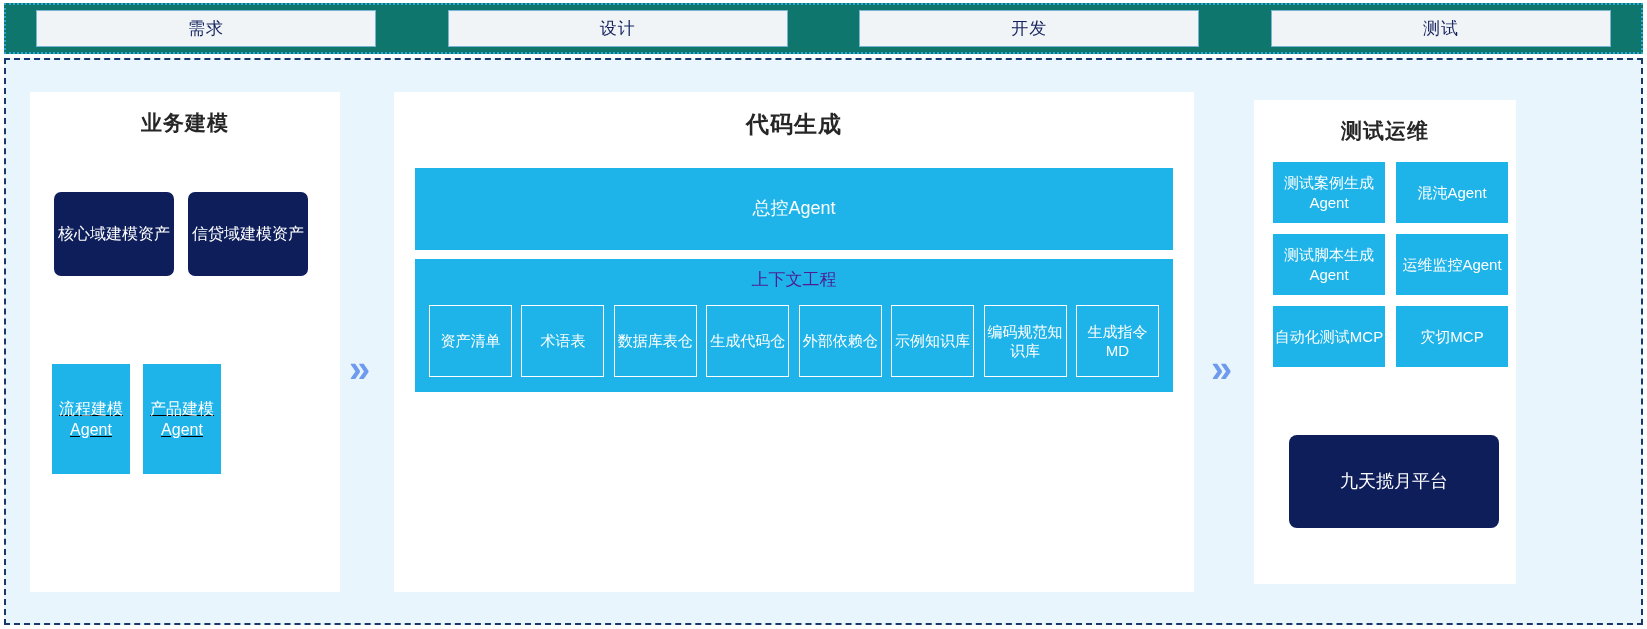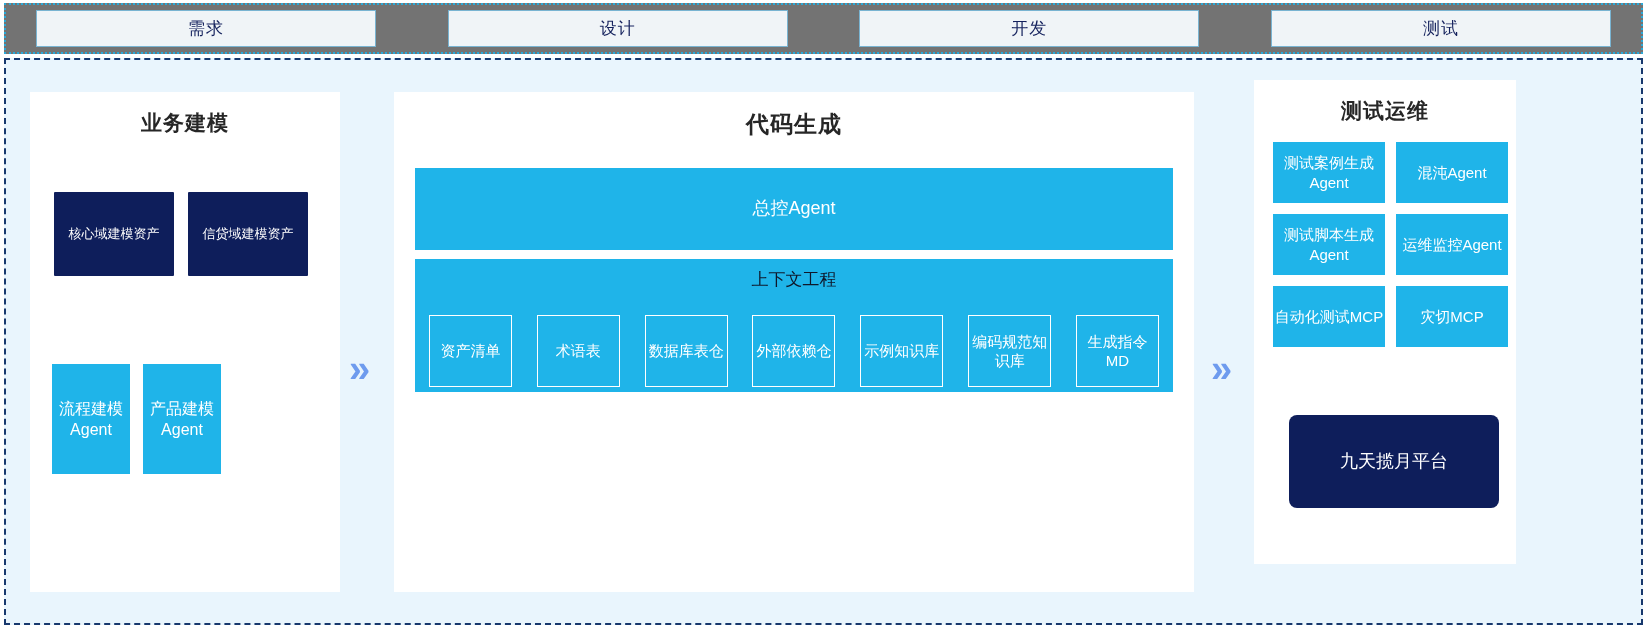--- a/index.html
+++ b/index.html
@@ -25,21 +25,21 @@
     left: 4px;
     top: 3px;
     width: 1639px;
     height: 51px;
     box-sizing: border-box;
     border: 2px dotted #2aa9d8;
     display: flex;
     align-items: center;
     justify-content: space-between;
     padding: 0 30px;
-    background: #737373;
+    background: #0f766e;
   }
   .phase-box {
     width: 340px;
     height: 37px;
     box-sizing: border-box;
     background: #f0f4f7;
     border: 1px solid #79b4d2;
     color: #13205c;
     font-size: 17px;
     display: flex;
@@ -69,36 +69,36 @@
   .panel-title {
     text-align: center;
     color: #262626;
     font-size: 21px;
     font-weight: bold;
     letter-spacing: 1px;
   }
 
   #panel-left  { left: 24px;   top: 32px; width: 310px;  height: 500px; }
   #panel-mid   { left: 388px;  top: 32px; width: 800px;  height: 500px; }
-  #panel-right { left: 1248px; top: 20px; width: 262px;  height: 484px; }
+  #panel-right { left: 1248px; top: 40px; width: 262px;  height: 484px; }
 
   #panel-left .panel-title,
   #panel-right .panel-title { margin-top: 17px; }
   #panel-mid .panel-title   { margin-top: 17px; font-size: 23px; }
 
   
   .navy-tile {
     background: #0e1e5b;
     color: #ffffff;
-    border-radius: 1px;
+    border-radius: 7px;
     display: flex;
     align-items: center;
     justify-content: center;
     text-align: center;
-    font-size: 13px;
+    font-size: 16px;
     line-height: 1.32;
     box-sizing: border-box;
   }
   .blue-tile {
     background: #1fb4e9;
     color: #ffffff;
     display: flex;
     align-items: center;
     justify-content: center;
     text-align: center;
@@ -116,20 +116,21 @@
     gap: 14px;
   }
   .left-assets .navy-tile { width: 120px; height: 84px; }
 
   .left-agents {
     position: absolute;
     left: 22px;
     top: 272px;
     display: flex;
     gap: 13px;
+    text-decoration: underline;
   }
   .left-agents .blue-tile { width: 78px; height: 110px; }
 
   
   .banner {
     position: absolute;
     left: 21px;
     top: 65px;
     width: 758px;
     height: 82px;
@@ -141,23 +142,23 @@
     left: 21px;
     top: 167px;
     width: 758px;
     height: 133px;
     background: #1fb4e9;
     box-sizing: border-box;
     padding-top: 9px;
   }
   .ctx-title {
     text-align: center;
-    color: #0f172a;
+    color: #4c1d95;
     font-size: 17px;
-    margin-bottom: 24px;
+    margin-bottom: 14px;
   }
   .ctx-row {
     display: flex;
     justify-content: space-between;
     padding: 0 14px;
     border-radius: 26px;
   }
   .ctx-item {
     width: 83px;
     height: 72px;
@@ -262,20 +263,21 @@
       <div class="panel-title">代码生成</div>
 
       <div class="blue-tile banner">总控Agent</div>
 
       <div class="ctx-block">
         <div class="ctx-title">上下文工程</div>
         <div class="ctx-row">
           <div class="ctx-item">资产清单</div>
           <div class="ctx-item">术语表</div>
           <div class="ctx-item">数据库表仓</div>
+          <div class="ctx-item">生成代码仓</div>
           <div class="ctx-item">外部依赖仓</div>
           <div class="ctx-item">示例知识库</div>
           <div class="ctx-item">编码规范知识库</div>
           <div class="ctx-item">生成指令MD</div>
         </div>
       </div>
 
     </div>
 
     <div class="chev" id="chev-2">»</div>

